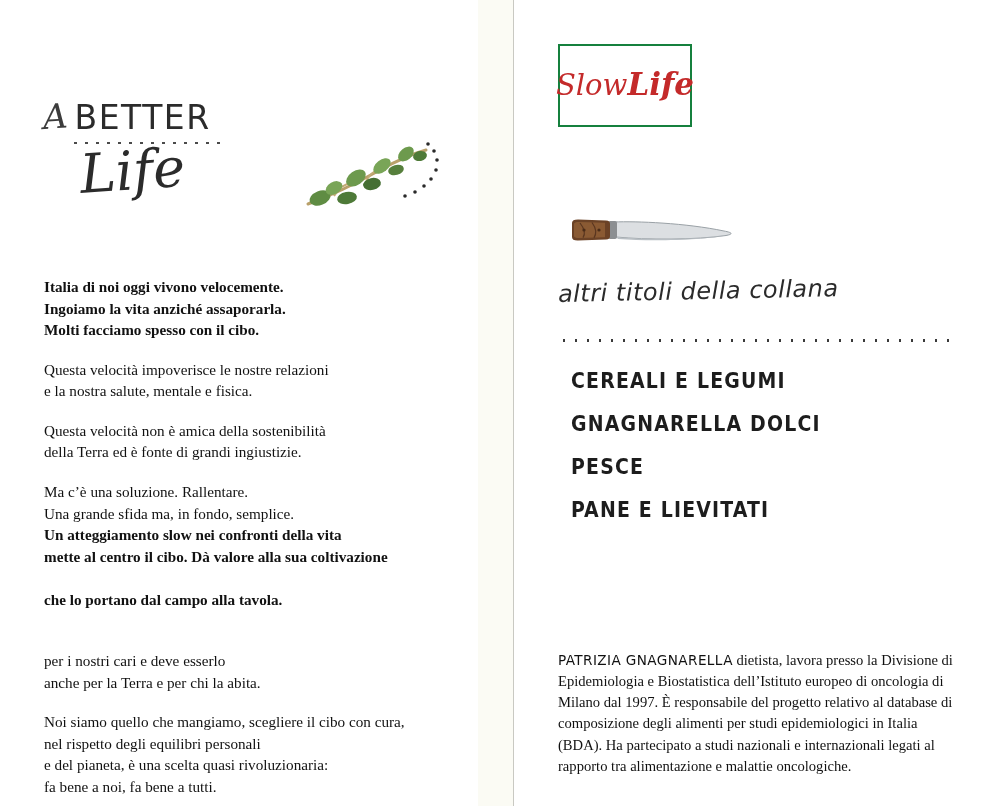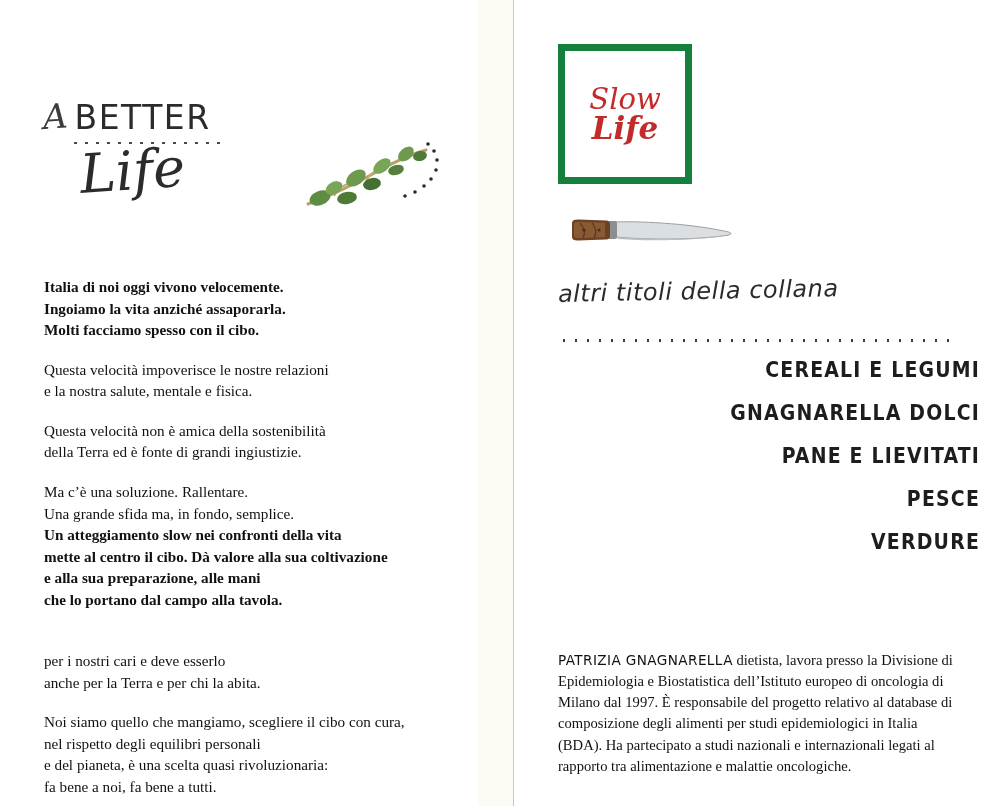--- a/index.html
+++ b/index.html
@@ -120,26 +120,25 @@
     position: absolute;
     left: 514px; top: 0;
     width: 486px;
     height: 806px;
   }
   .logo-box {
     position: absolute;
     left: 44px;
     top: 44px;
     width: 134px;
-    height: 140px;
-    border: 7px solid #15803d;
+    height: 83px;
+    border: 2px solid #15803d;
     background: #ffffff;
     box-sizing: border-box;
     display: flex;
-    flex-direction: column;
     align-items: center;
     justify-content: center;
   }
   .logo-slow {
     font-family: "DejaVu Serif", serif;
     font-style: italic;
     font-size: 29px;
     color: #c42a2a;
     line-height: 1.05;
   }
@@ -184,23 +183,22 @@
     background-size: 12px 5px;
     background-repeat: repeat-x;
   }
 
   .title-list {
     position: absolute;
     left: 46px;
     top: 358px;
     width: 420px;
     list-style: none;
-    margin: 0;
+    margin: 11px;
     padding: 0;
-    text-align: right;
   }
   .title-list li {
     font-family: "DejaVu Sans", sans-serif;
     font-weight: bold;
     font-size: 21px;
     letter-spacing: 1.2px;
     color: #1d1d1d;
     margin-bottom: 19px;
     font-stretch: condensed;
   }
@@ -277,21 +275,21 @@
       </p>
       <p>
         <span>Questa velocità non è amica della sostenibilità</span><br>
         <span>della Terra ed è fonte di grandi ingiustizie.</span>
       </p>
       <p>
         <span>Ma c’è una soluzione. Rallentare.</span><br>
         <span>Una grande sfida ma, in fondo, semplice.</span><br>
         <b>Un atteggiamento slow nei confronti della vita</b><br>
         <b>mette al centro il cibo. Dà valore alla sua coltivazione</b><br>
-        <b>e alla sua preparazione, alle mani</b><br>
+        <br>
         <b>che lo portano dal campo alla tavola.</b>
       </p>
       <p>
         <br>
         <span>per i nostri cari e deve esserlo</span><br>
         <span>anche per la Terra e per chi la abita.</span>
       </p>
       <p>
         <span>Noi siamo quello che mangiamo, scegliere il cibo con cura,</span><br>
         <span>nel rispetto degli equilibri personali</span><br>
@@ -326,20 +324,19 @@
       </svg>
     </div>
 
     <div class="collana-title">altri titoli della collana</div>
 
     <div class="dot-divider"></div>
 
     <ul class="title-list">
       <li>CEREALI E LEGUMI</li>
       <li>GNAGNARELLA DOLCI</li>
+      <li>PESCE</li>
       <li>PANE E LIEVITATI</li>
-      <li>PESCE</li>
-      <li>VERDURE</li>
     </ul>
 
     <div class="bio"><span class="name">PATRIZIA GNAGNARELLA</span><span> dietista, lavora presso la Divisione di Epidemiologia e Biostatistica dell’Istituto europeo di oncologia di Milano dal 1997. È responsabile del progetto relativo al database di composizione degli alimenti per studi epidemiologici in Italia (BDA). Ha partecipato a studi nazionali e internazionali legati al rapporto tra alimentazione e malattie oncologiche.</span></div>
   </div>
 </div>
 
 </body></html>

